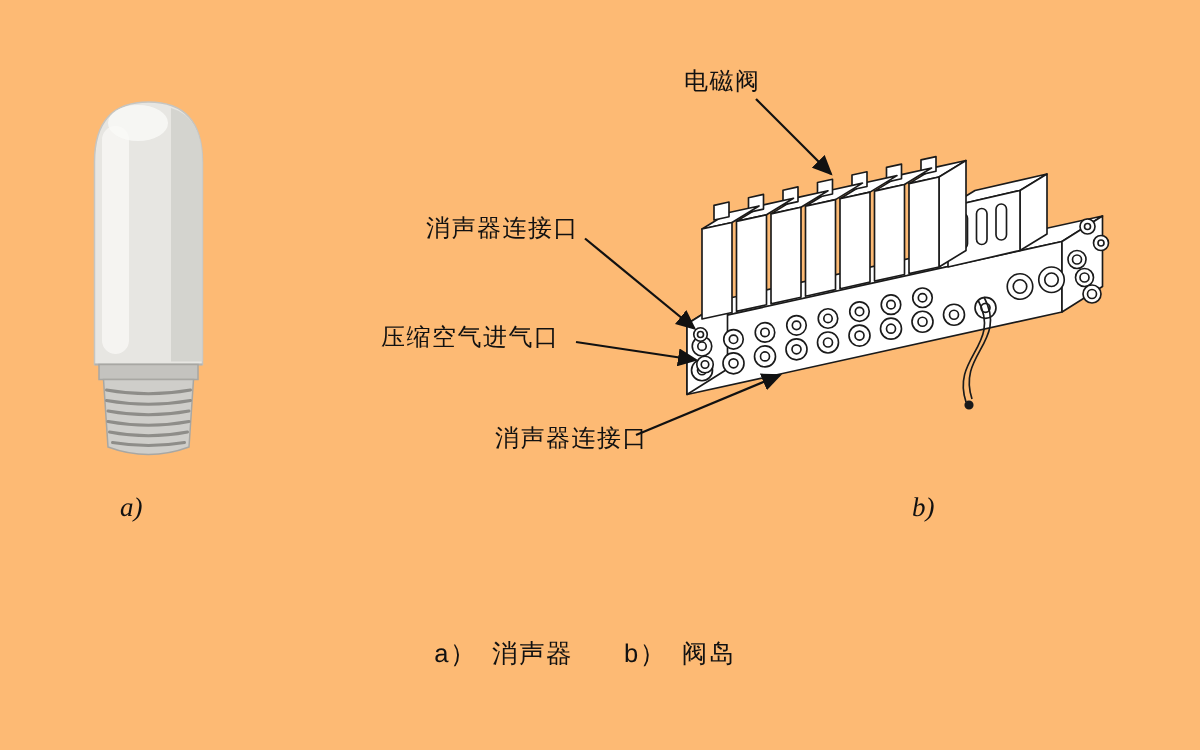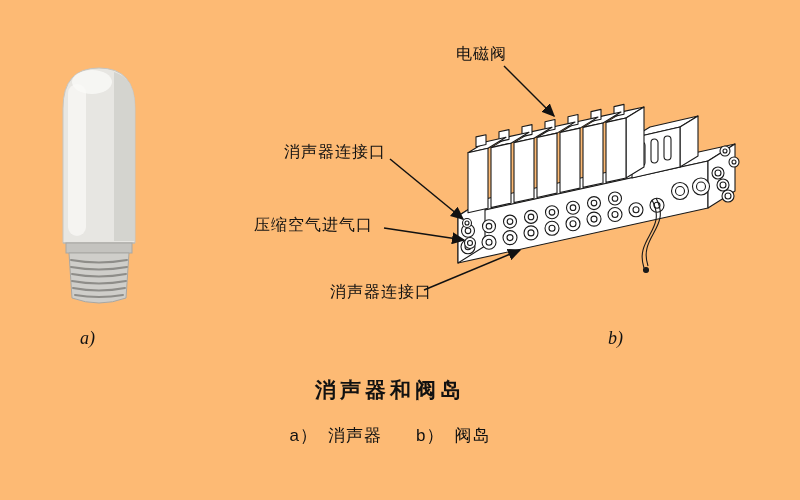--- a/index.html
+++ b/index.html
@@ -189,21 +189,20 @@
   </svg>
 
   <div class="ann" style="left:456px; top:44px;">电磁阀</div>
   <div class="ann" style="left:284px; top:142px;text-align:right;">消声器连接口</div>
   <div class="ann" style="left:254px; top:215px;">压缩空气进气口</div>
   <div class="ann" style="left:330px; top:282px;">消声器连接口</div>
 
   <div class="panel-label" style="left:80px;  top:328px;">a)</div>
   <div class="panel-label" style="left:608px; top:328px;">b)</div>
 
-  <div class="caption">消声器和阀岛</div>
 
   <div class="subcaption">
     <div class="pair">
       <span>a）</span>
       <span>消声器</span>
     </div>
     <div class="pair">
       <span>b）</span>
       <span>阀岛</span>
     </div>

